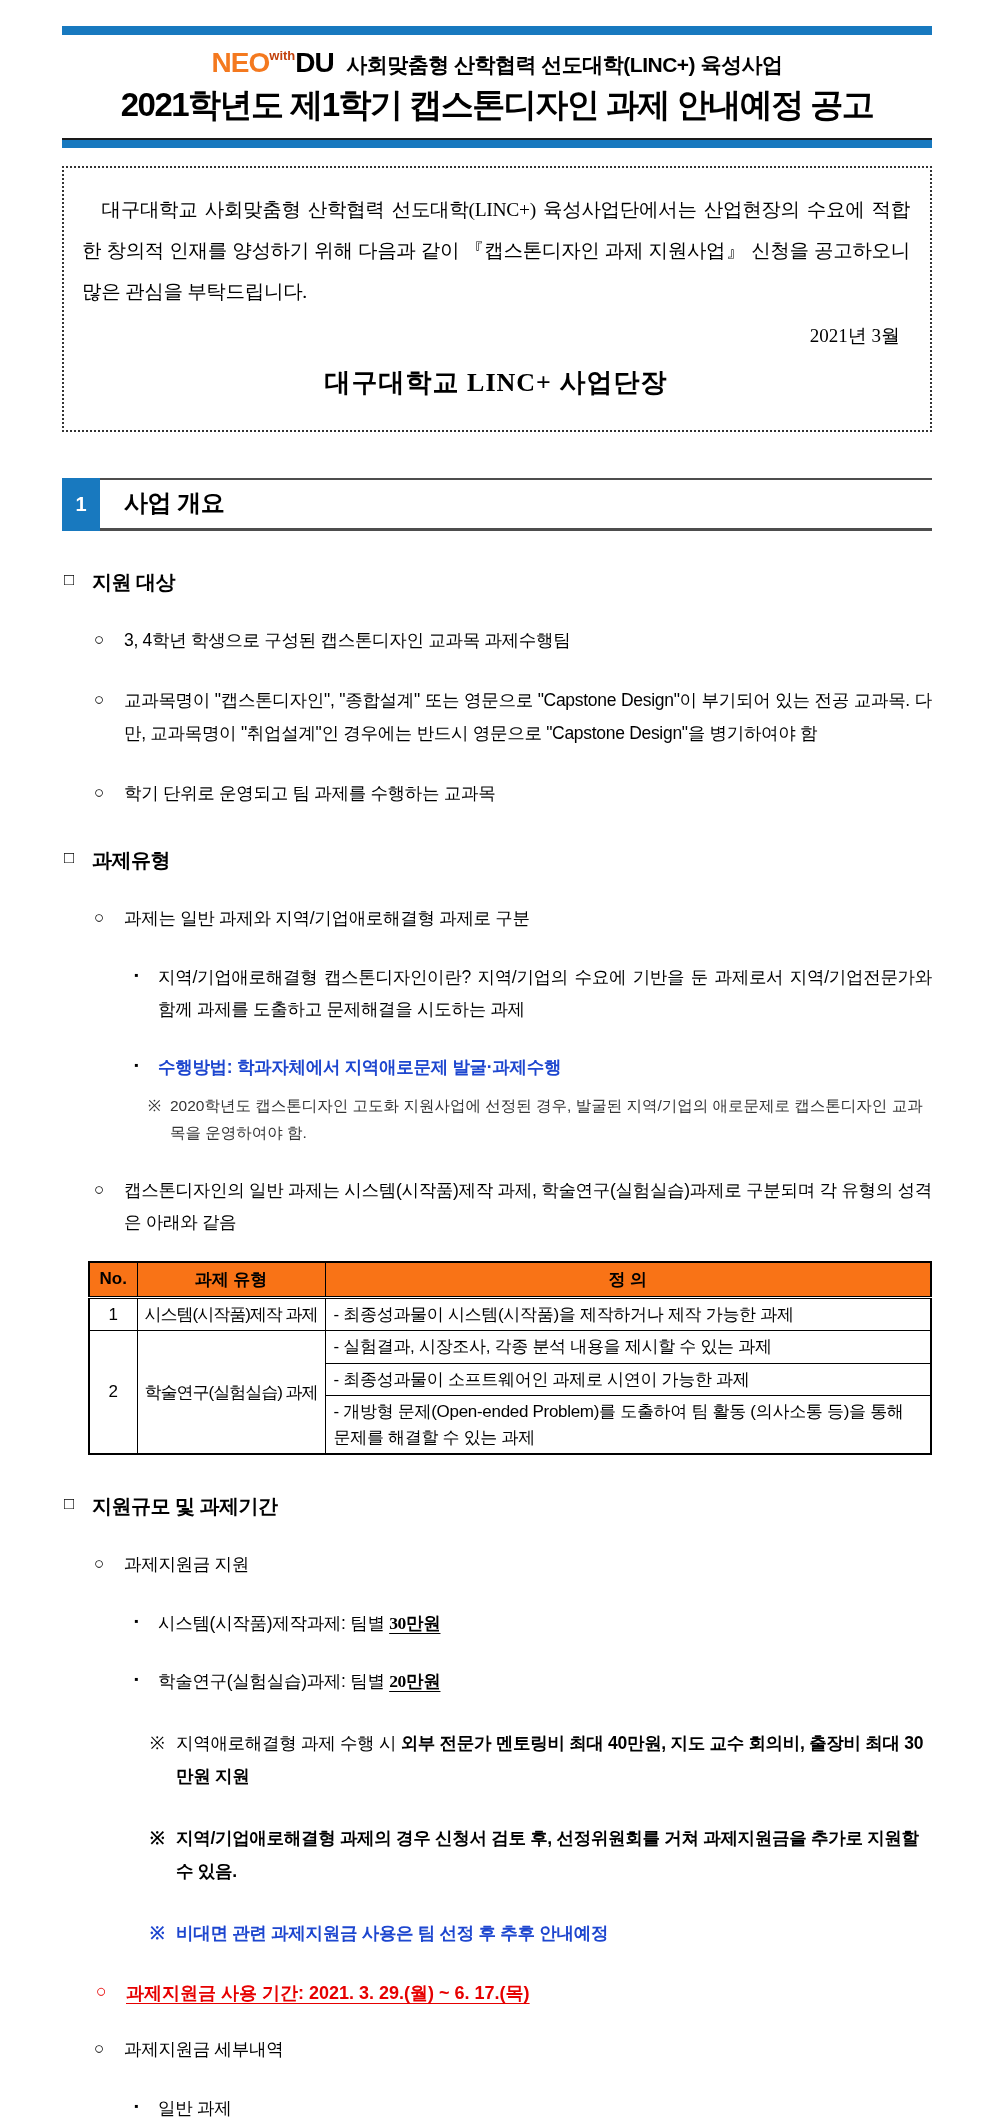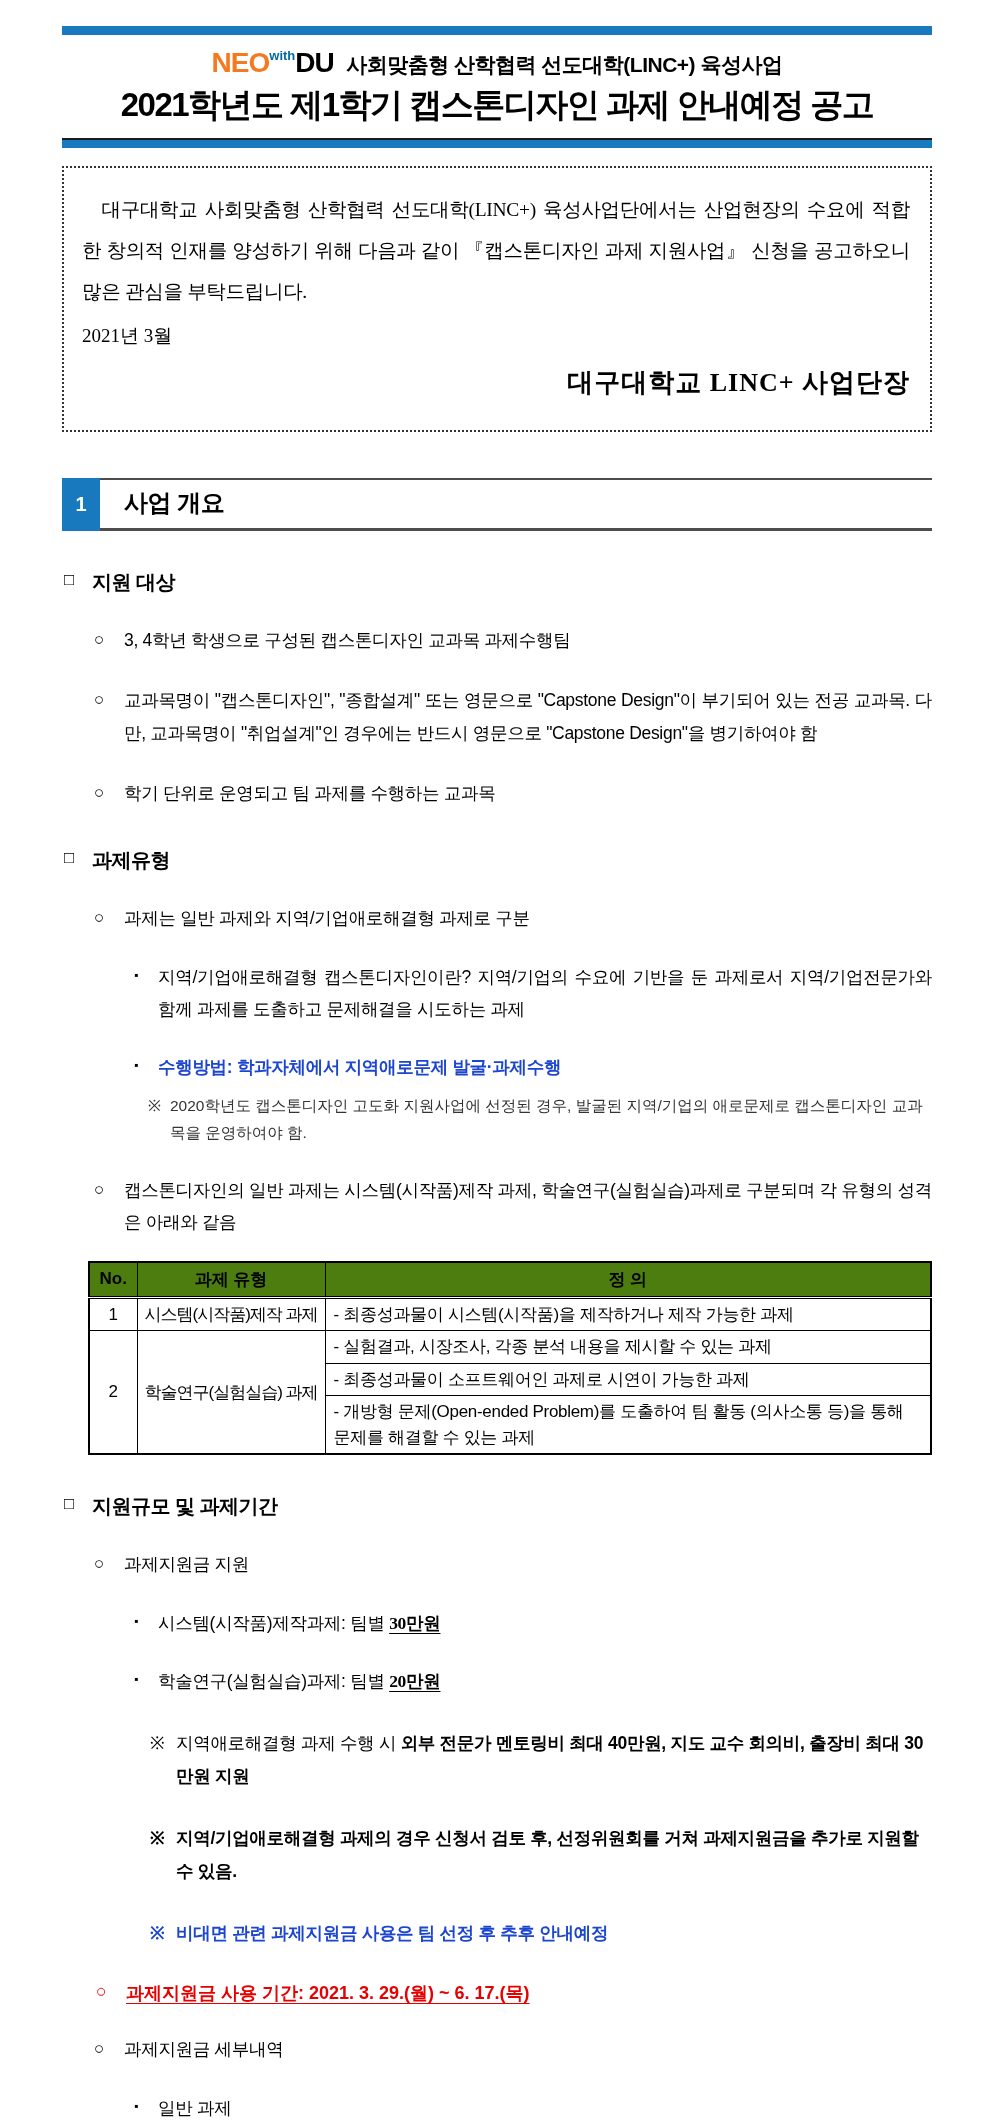--- a/index.html
+++ b/index.html
@@ -7,36 +7,36 @@
   body {
     width: 992px; min-height: 2126px;
     font-family: "Liberation Sans", sans-serif;
     color: #000;
   }
   .page { padding: 26px 60px 40px 62px; }
 
   .topbar { height: 9px; background: #1879BF; margin-bottom: 12px; }
   .logo-line { text-align: center; white-space: nowrap; margin: 2px 0 4px; }
   .logo-neo { color: #F4791F; font-weight: 800; font-size: 28px; letter-spacing: -1px; }
-  .logo-with { color: #0369a1; font-weight: 700; font-size: 13px; vertical-align: 12px; letter-spacing: 0; }
+  .logo-with { color: #c2410c; font-weight: 700; font-size: 13px; vertical-align: 12px; letter-spacing: 0; }
   .logo-du  { color: #000000; font-weight: 700; font-size: 28px; letter-spacing: -1px; }
   .program  { font-size: 21px; font-weight: 700; margin-left: 8px; letter-spacing: -0.5px; }
   .main-title {
     margin: 2px 0 10px; text-align: center;
     font-size: 33px; font-weight: 800; letter-spacing: -1.5px;
   }
   .bar2 { height: 10px; background: #1879BF; border-top: 2px solid #1a1a1a; margin-bottom: 18px; }
 
   .notice-box {
     border: 2px dotted #333; padding: 22px 20px 24px 18px;
     font-family: "Liberation Serif", serif;
   }
   .notice-body { margin: 0; font-size: 19.5px; line-height: 2.1; text-align: justify; text-indent: 1em; letter-spacing: -0.3px; }
-  .notice-date { margin: 10px 10px 16px 0; font-size: 19px; }
-  .notice-sign { margin: 12px 0 6px; font-size: 26px; font-weight: 700; text-align: right; letter-spacing: 1px; }
+  .notice-date { margin: 10px 10px 16px 0; font-size: 19px; text-align: right; }
+  .notice-sign { margin: 12px 0 6px; font-size: 26px; font-weight: 700; text-align: center; letter-spacing: 1px; }
 
   .section-head { display: flex; align-items: stretch; margin: 46px 0 0; }
   .section-num {
     width: 38px; background: #1879BF; color: #fff;
     font-size: 20px; font-weight: 700;
     display: flex; align-items: center; justify-content: center;
     flex: 0 0 38px;
   }
   .section-title-wrap {
     flex: 1; border-top: 2px solid #4d4d4d; border-bottom: 3px solid #4d4d4d;
@@ -60,21 +60,21 @@
 
   .ref-item { margin: 30px 0 0 88px; font-size: 17.5px; line-height: 1.85; position: relative; padding-left: 26px; letter-spacing: -0.3px; }
   .ref-item .bullet { position: absolute; left: 0; top: 0; }
   .ref-item.bold { font-weight: 700; }
 
   .underline { text-decoration: underline; text-underline-offset: 4px; }
   .amount { font-weight: 700; text-decoration: underline; text-underline-offset: 4px; font-family: Liberation Serif, serif; }
 
   table { border-collapse: collapse; border: 2px solid #000; font-size: 17px; }
   th, td { border: 1px solid #000; padding: 2px 7px; }
-  thead th { background: #4d7c0f; font-weight: 700; text-align: center; border-bottom: 3px double #000; padding: 5px 6px; }
+  thead th { background: #f97316; font-weight: 700; text-align: center; border-bottom: 3px double #000; padding: 5px 6px; }
 
   .type-table { margin: 22px 0 0 26px; width: calc(100% - 26px); }
   .type-table .no-cell   { text-align: center; }
   .type-table .type-cell { text-align: center; letter-spacing: -1px; padding: 2px 2px; }
   .type-table .def-cell  { text-align: left; line-height: 1.5; padding: 3px 8px; letter-spacing: -0.3px; }
   .type-table td { height: 30px; }
 
   .red-line { margin: 32px 0 0 34px; font-size: 18px; position: relative; padding-left: 30px; }
   .red-line .bullet { position: absolute; left: 0; top: 0; color: #E60000; font-weight: 700; }
 </style>

